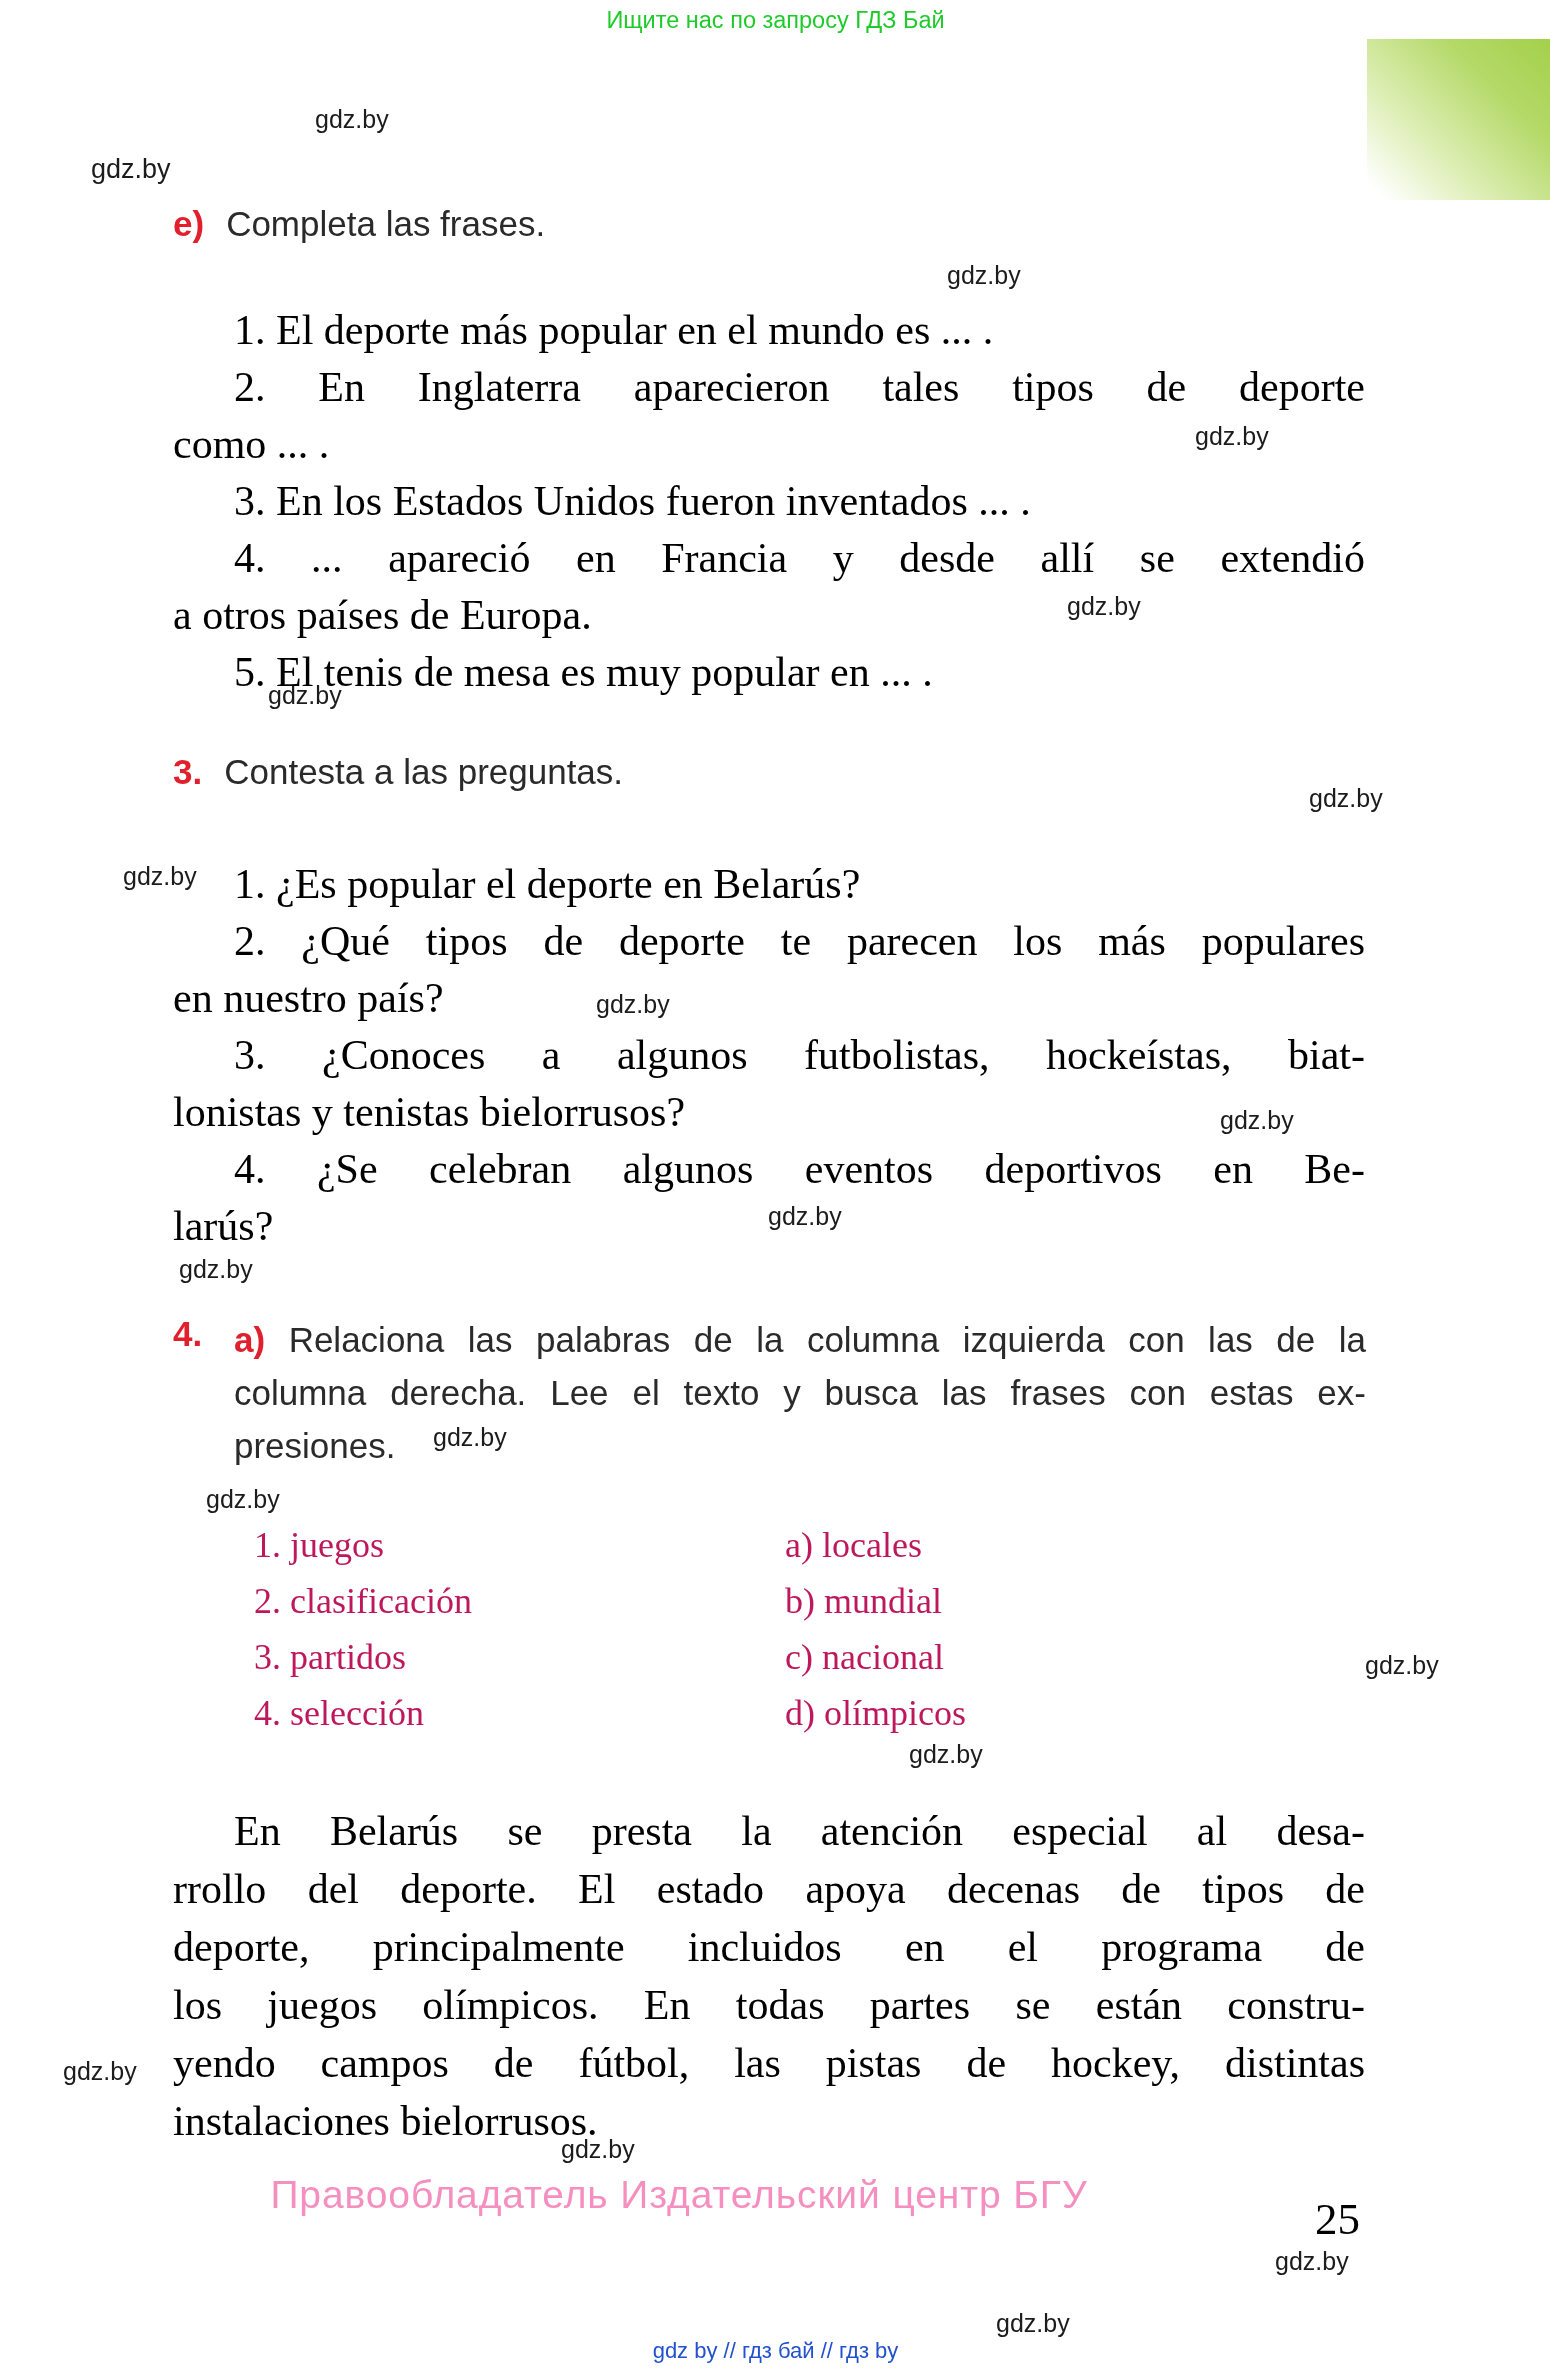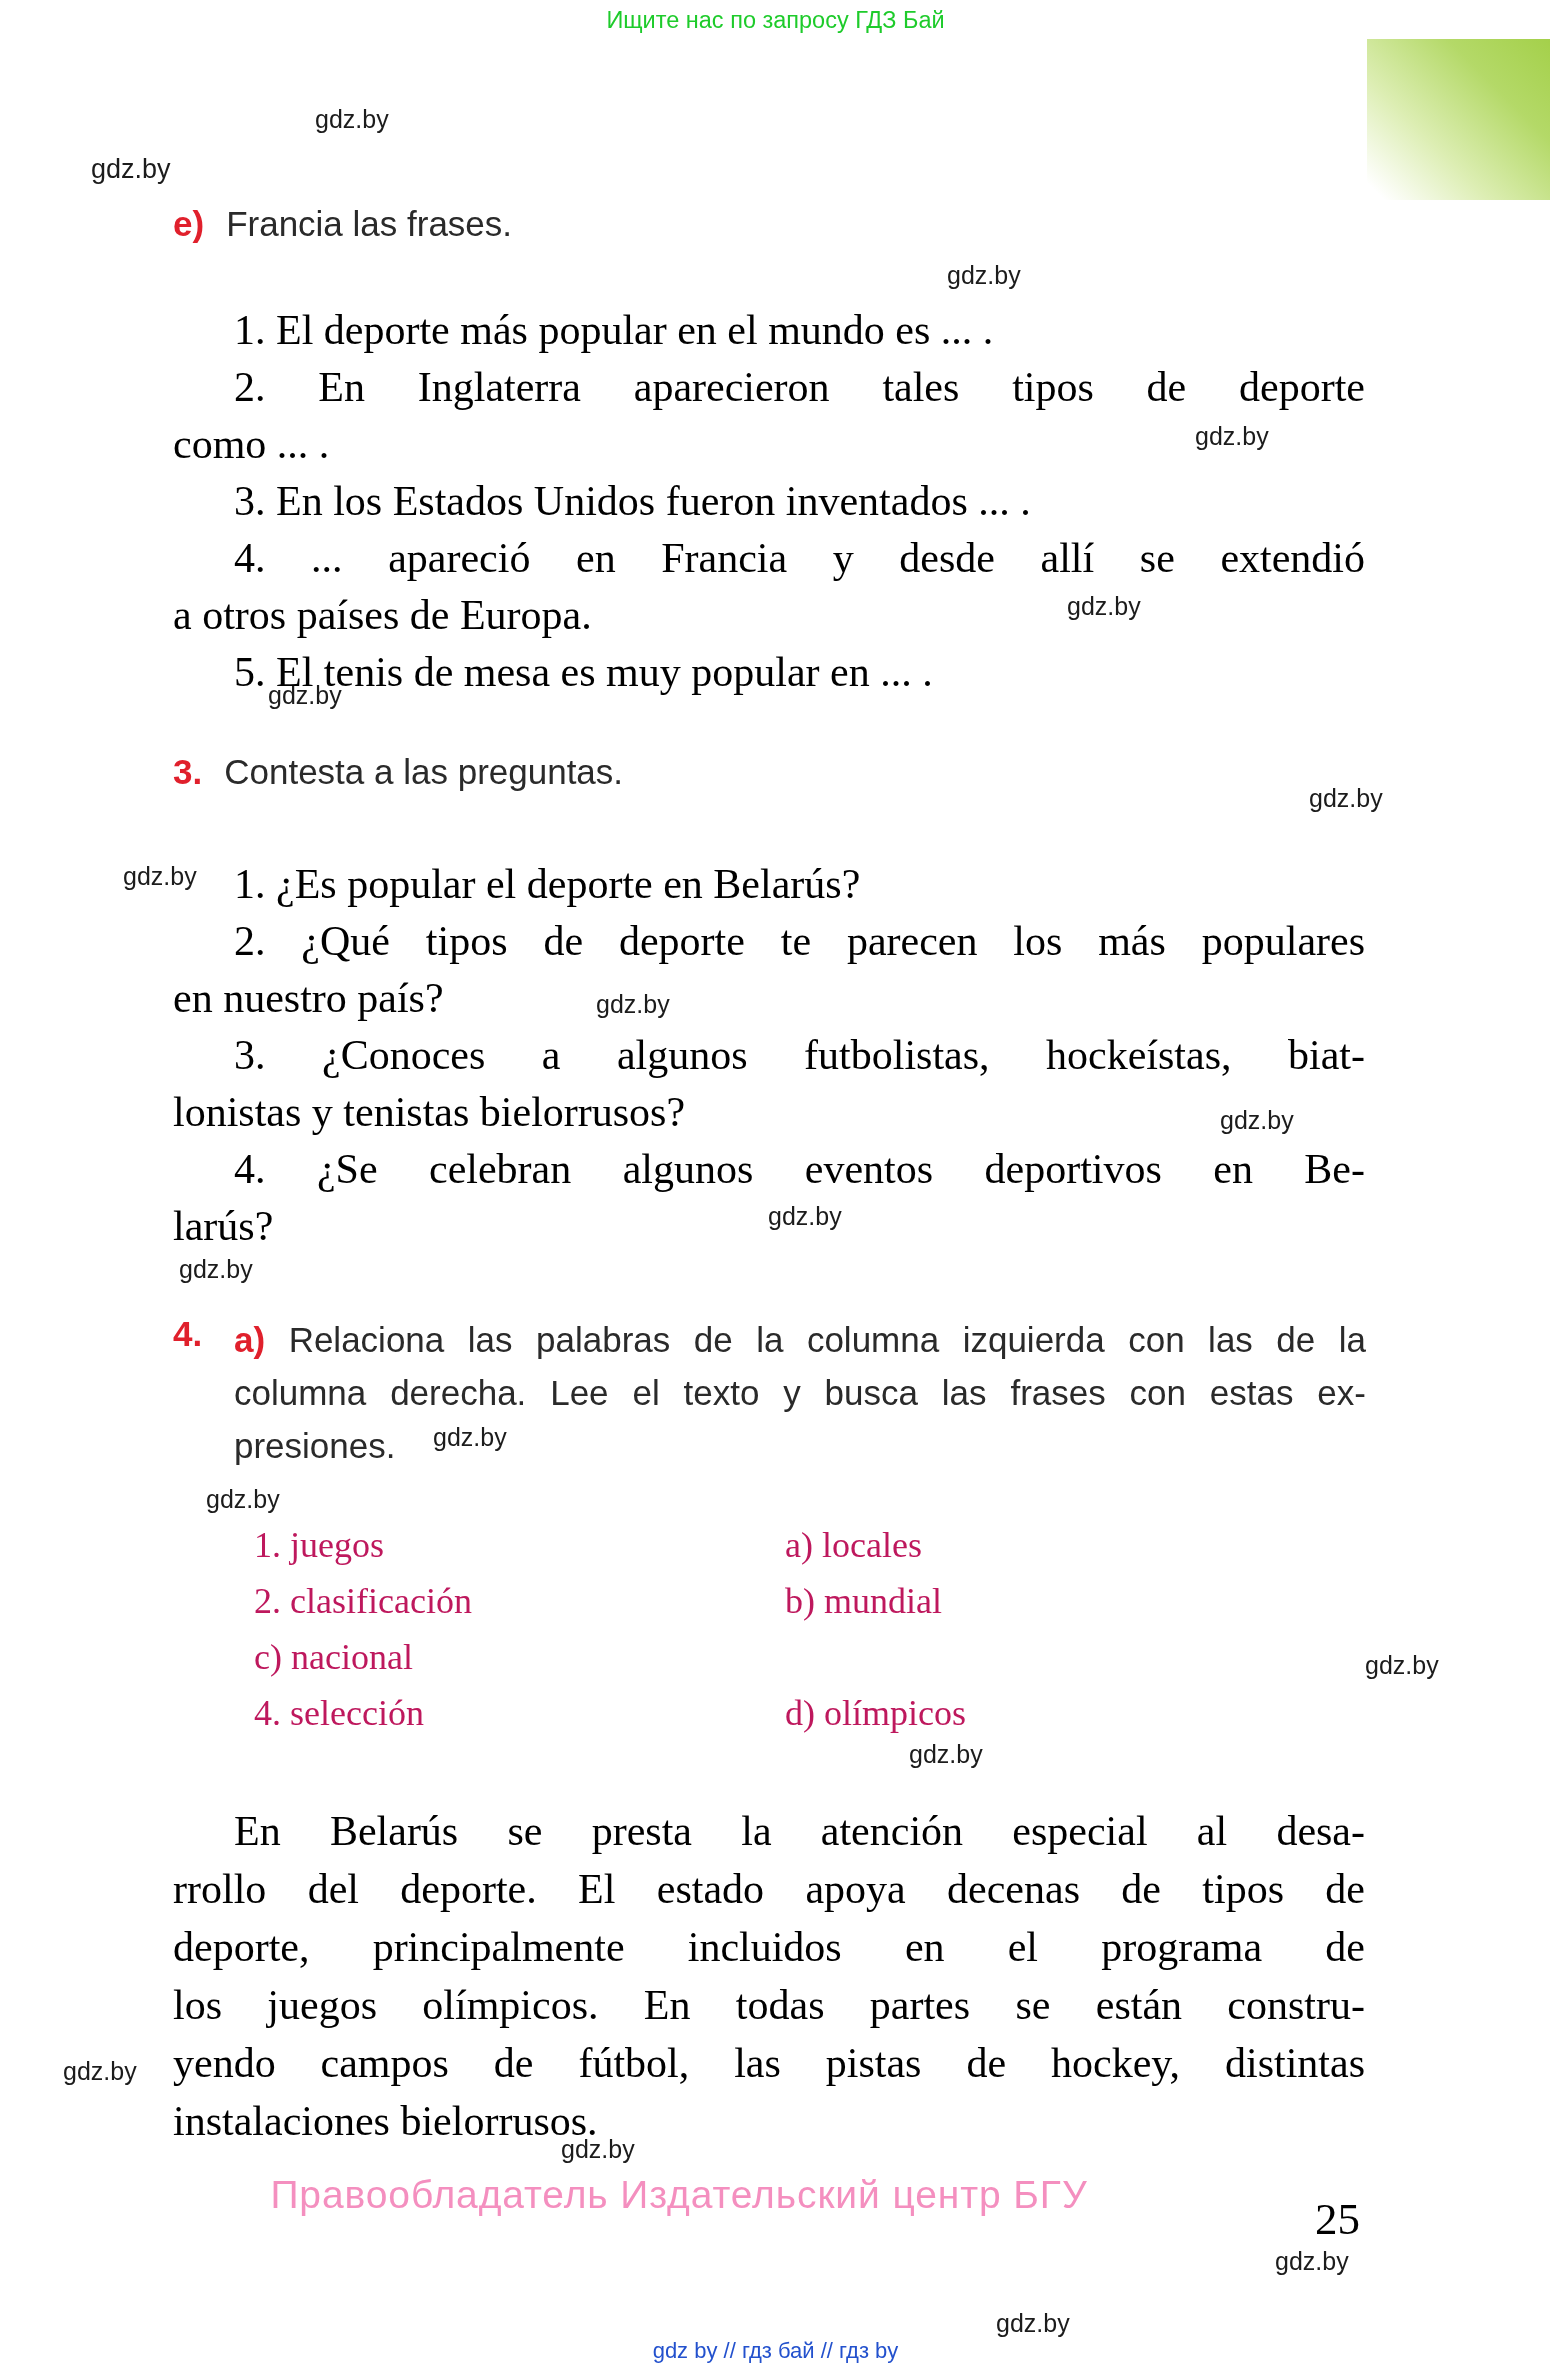--- a/index.html
+++ b/index.html
@@ -106,21 +106,21 @@
   <span class="wm" style="left:433px;top:1423px">gdz.by</span>
   <span class="wm" style="left:206px;top:1485px">gdz.by</span>
   <span class="wm" style="left:1365px;top:1651px">gdz.by</span>
   <span class="wm" style="left:909px;top:1740px">gdz.by</span>
   <span class="wm" style="left:63px;top:2057px">gdz.by</span>
   <span class="wm" style="left:561px;top:2135px">gdz.by</span>
   <span class="wm" style="left:1275px;top:2247px">gdz.by</span>
   <span class="wm" style="left:996px;top:2309px">gdz.by</span>
 
   <div class="heading" style="top:203px">
-    <span class="red">e)</span><span class="htitle">Francia las frases.</span>
+    <span class="red">e)</span><span class="htitle">Completa las frases.</span>
   </div>
 
   <div class="serifblock" style="top:302px">
     <div class="line ind">1. El deporte más popular en el mundo es ... .</div>
     <div class="line ind j">2. En Inglaterra aparecieron tales tipos de deporte</div>
     <div class="line">como ... .</div>
     <div class="line ind">3. En los Estados Unidos fueron inventados ... .</div>
     <div class="line ind j">4. ... apareció en Francia y desde allí se extendió</div>
     <div class="line">a otros países de Europa.</div>
     <div class="line ind">5. El tenis de mesa es muy popular en ... .</div>
@@ -150,20 +150,21 @@
   <div class="match">
     <div class="mrow">
       <div class="mleft">1. juegos</div>
       <div class="mright">a) locales</div>
     </div>
     <div class="mrow">
       <div class="mleft">2. clasificación</div>
       <div class="mright">b) mundial</div>
     </div>
     <div class="mrow">
+      <div class="mleft">3. partidos</div>
       <div class="mright">c) nacional</div>
     </div>
     <div class="mrow">
       <div class="mleft">4. selección</div>
       <div class="mright">d) olímpicos</div>
     </div>
   </div>
 
   <div class="serifblock" style="top:1802px;line-height:58px">
     <div class="line ind j" style="min-height:58px">En Belarús se presta la atención especial al desa-</div>

